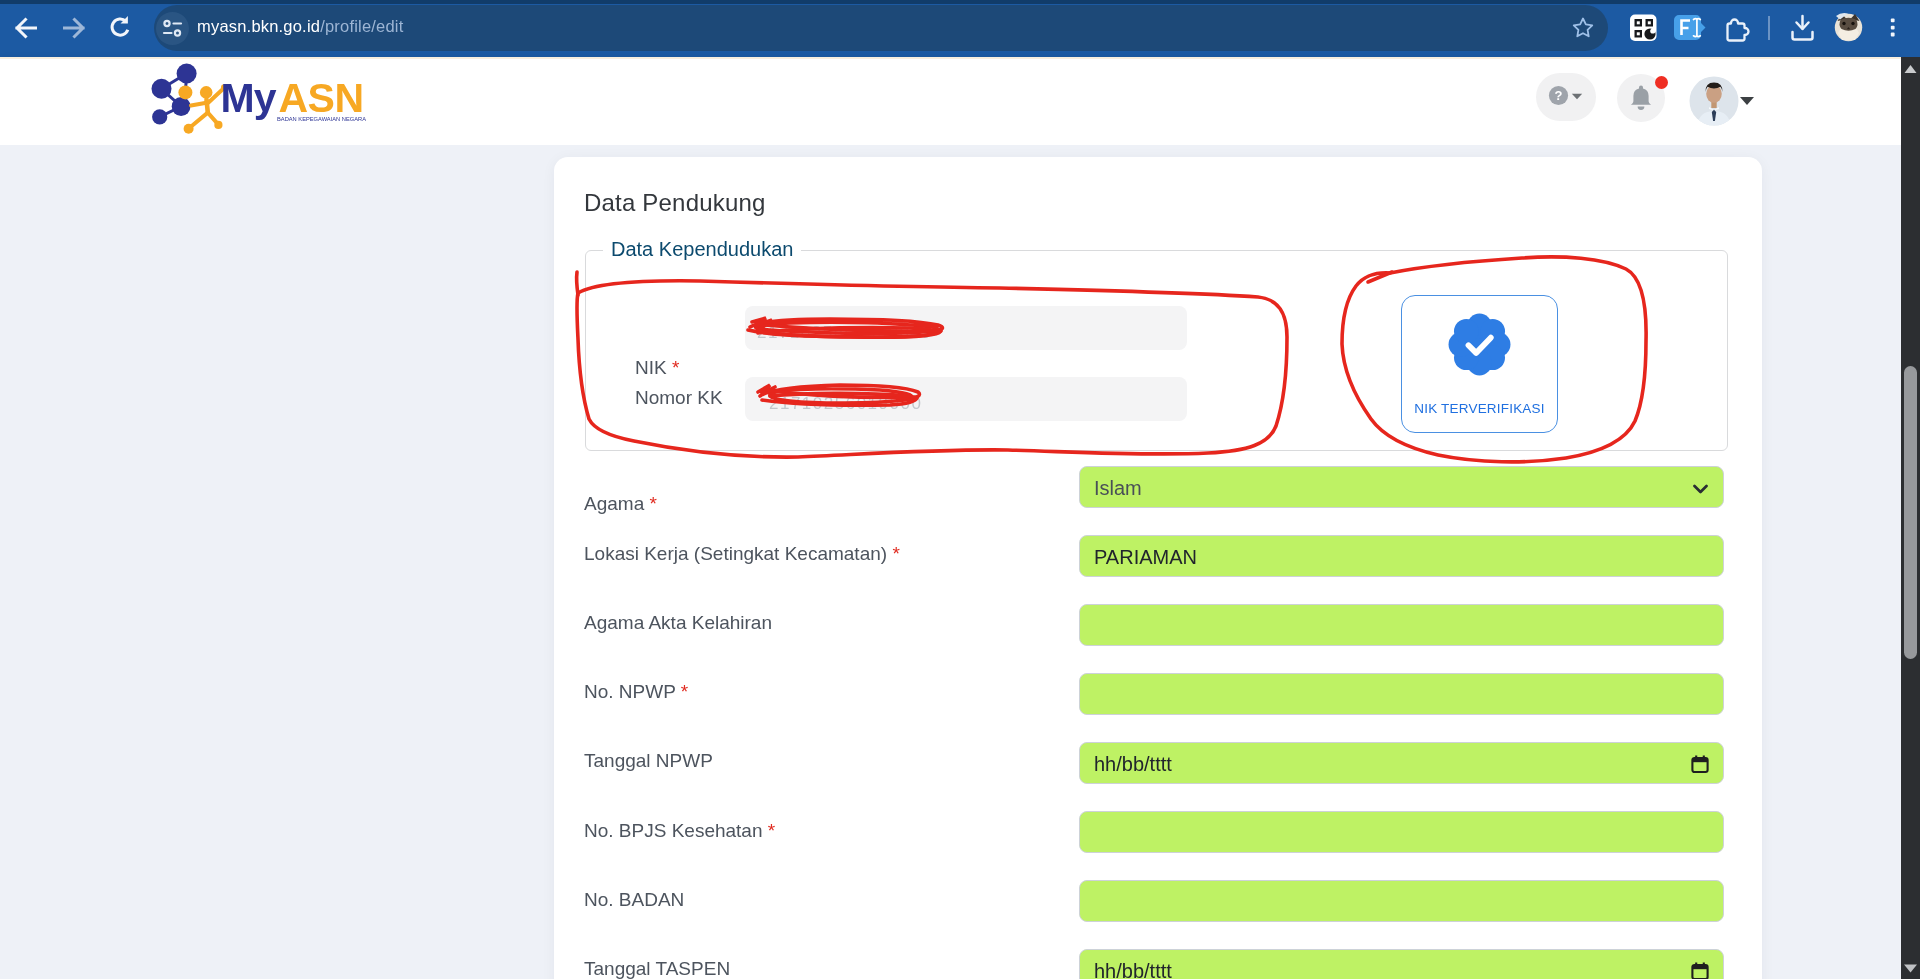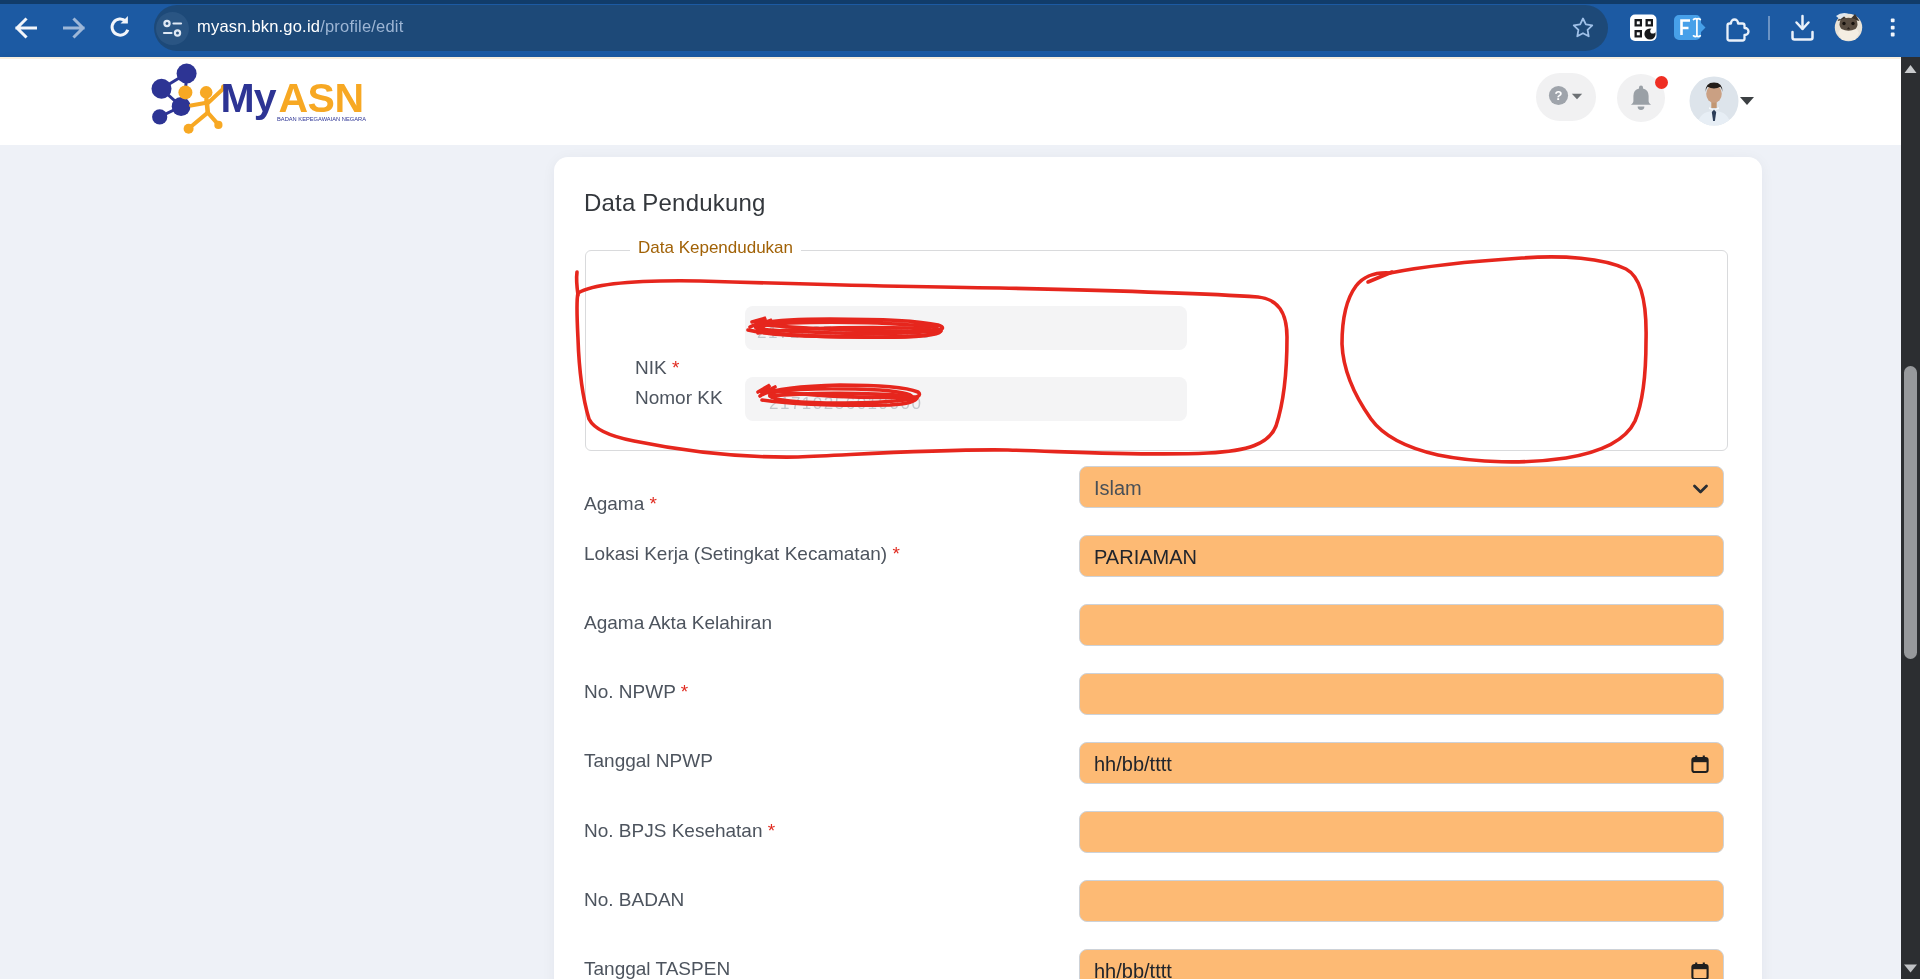--- a/index.html
+++ b/index.html
@@ -19,31 +19,31 @@
   #pageheader { position:absolute; left:0; top:57px; width:1901px; height:88px; background:#ffffff; box-shadow:0 1px 6px rgba(0,0,0,0.10); }
   #pageheader::before { content:''; position:absolute; top:0; left:0; width:1920px; height:1.5px; background:#f8efdf; }
   .hbtn { position:absolute; background:#f1f1f2; border-radius:26px; }
 
   
   #content { position:absolute; left:0; top:145px; width:1901px; height:834px; background:#eef1f7; }
   #card { position:absolute; left:554px; top:12px; width:1208px; height:1000px; background:#ffffff; border-radius:14px; box-shadow:0 2px 14px rgba(30,40,60,0.05); }
   #card h1 { position:absolute; left:30px; top:32px; font-size:24px; font-weight:400; color:#33373c; letter-spacing:0.2px; }
 
   #fieldset { position:absolute; left:31px; top:93px; width:1143px; height:201px; border:1px solid #d9dadc; border-radius:6px; }
-  #legend { position:absolute; left:44px; top:-13px; background:#ffffff; padding:0 8px; font-size:17px; color:#a16207; }
+  #legend { position:absolute; left:17px; top:-13px; background:#ffffff; padding:0 8px; font-size:20px; color:#0c4a6e; }
 
   .dlabel { position:absolute; font-size:19px; color:#4d545e; }
   .req { color:#e02b20; }
   .dinput { position:absolute; background:#f4f4f5; border-radius:8px; }
 
   #verifbox { position:absolute; left:815px; top:44px; width:157px; height:138px; border:1.5px solid #4a90e2; border-radius:14px; }
   #verifbox .vtext { position:absolute; left:0; width:100%; text-align:center; top:105px; font-size:13.5px; color:#2070e0; letter-spacing:0.2px; }
 
   .frow-label { position:absolute; left:584px; font-size:19px; color:#4d545e; }
-  .finput { position:absolute; left:1079px; width:645px; height:42px; background:#fdba74; border:1px solid #cdd2d8; border-radius:8px; }
+  .finput { position:absolute; left:1079px; width:645px; height:42px; background:#bef264; border:1px solid #cdd2d8; border-radius:8px; }
   .finput .val { position:absolute; left:14px; top:10px; font-size:20px; color:#21252c; }
   .finput .selval { color:#495057; }
 
   
   #scrollbar { position:absolute; left:1901px; top:57px; width:19px; height:922px; background:#2c2e31; }
   #sthumb { position:absolute; left:3px; top:309px; width:13px; height:293px; background:#97999c; border-radius:7px; }
 </style>
 </head>
 <body>
 <div id="stage">
@@ -191,20 +191,37 @@
 
   <div id="content">
     <div id="card">
       <h1>Data Pendukung</h1>
       <div id="fieldset">
         <div id="legend">Data Kependudukan</div>
         <div class="dlabel" style="left:49px;top:65px;margin-top:41px;">NIK <span class="req">*</span></div>
         <div class="dinput" style="left:159px;top:55px;width:442px;height:44px;"></div>
         <div class="dlabel" style="left:49px;top:136px;">Nomor KK</div>
         <div class="dinput" style="left:159px;top:126px;width:442px;height:44px;"></div>
+        <div id="verifbox">
+          <svg class="abs" style="left:46px;top:17px" width="63" height="63" viewBox="0 0 24 24">
+            <g fill="#2e7de4">
+              <circle cx="12" cy="12" r="9.8"></circle>
+              <circle cx="12" cy="4.9" r="4.7"></circle>
+              <circle cx="17.02" cy="6.98" r="4.7"></circle>
+              <circle cx="19.1" cy="12" r="4.7"></circle>
+              <circle cx="17.02" cy="17.02" r="4.7"></circle>
+              <circle cx="12" cy="19.1" r="4.7"></circle>
+              <circle cx="6.98" cy="17.02" r="4.7"></circle>
+              <circle cx="4.9" cy="12" r="4.7"></circle>
+              <circle cx="6.98" cy="6.98" r="4.7"></circle>
+            </g>
+            <path d="M7.8 12.3 l2.9 2.9 l5.6 -5.8" stroke="#ffffff" stroke-width="2.2" fill="none" stroke-linecap="round" stroke-linejoin="round"></path>
+          </svg>
+          <div class="vtext">NIK TERVERIFIKASI</div>
+        </div>
       </div>
 
       <div class="abs" style="left:203px;top:166px;font-size:17px;color:#c3c7cc;letter-spacing:1.5px;">2171025601900049</div>
       <div class="abs" style="left:215px;top:237px;font-size:17px;color:#c3c7cc;letter-spacing:1.5px;">21710256019000</div>
     </div>
 
     <div id="rows">
       <div class="frow-label" style="top:348px">Agama <span class="req">*</span></div>
       <div class="finput" style="top:320.5px">
           <div class="val selval">Islam</div>

